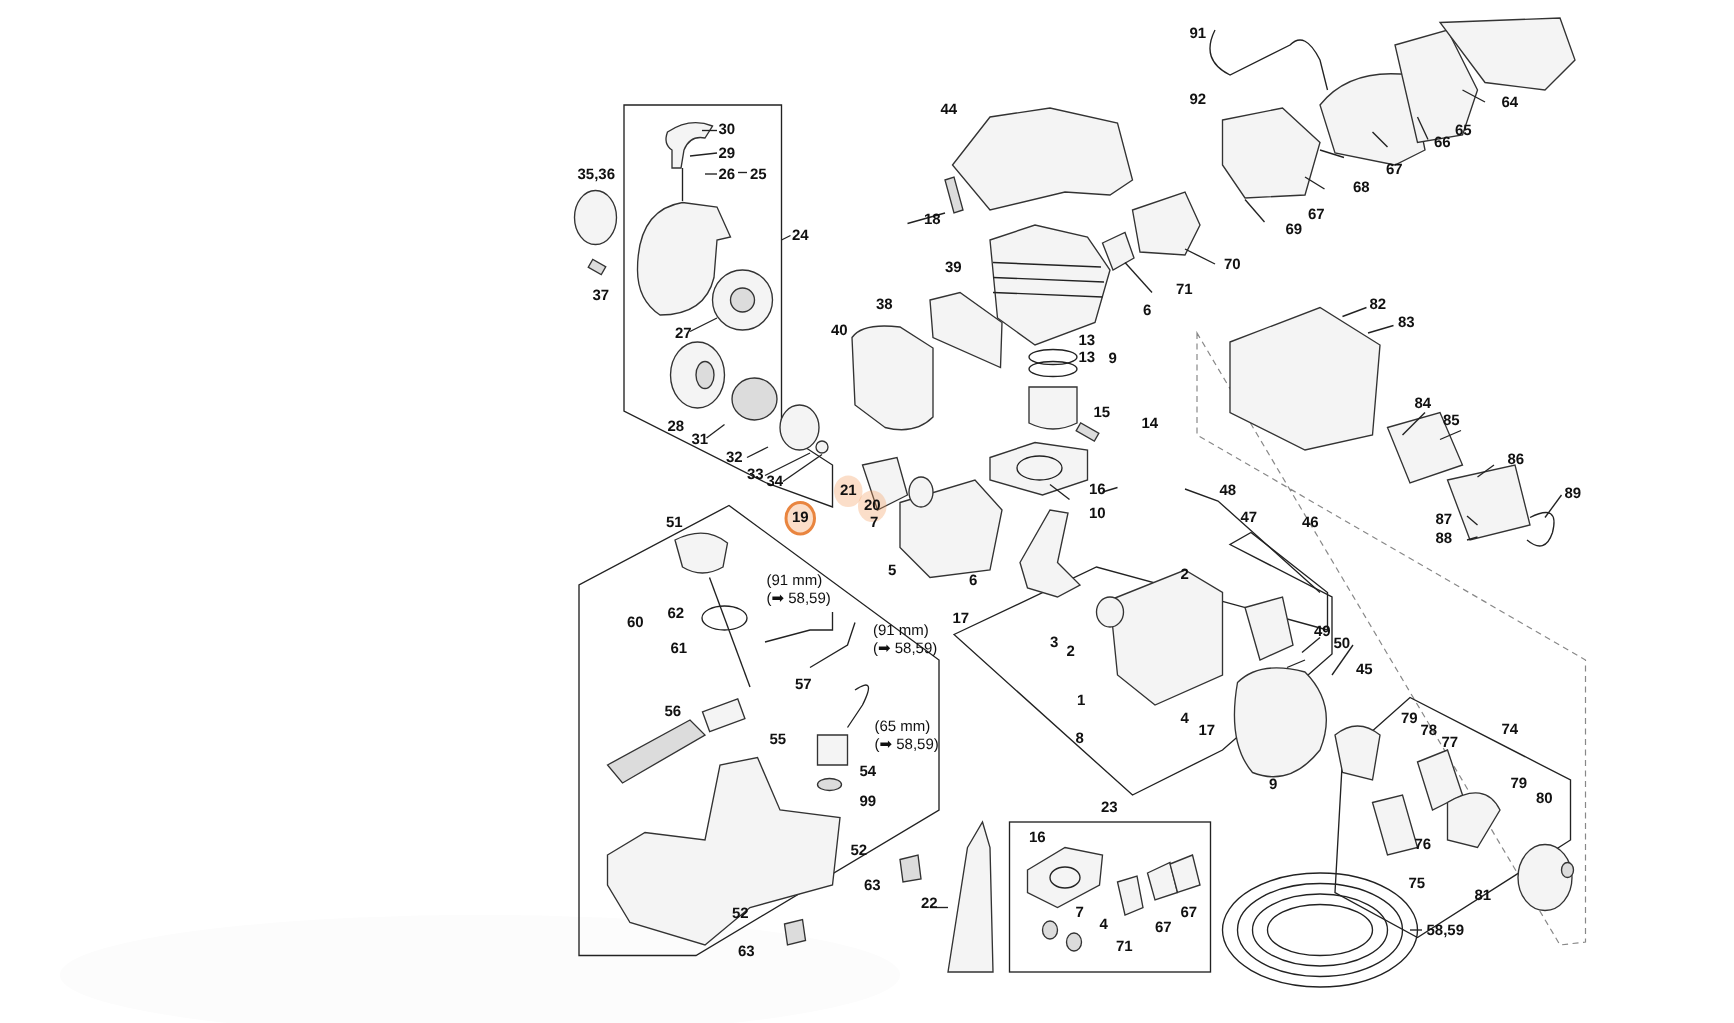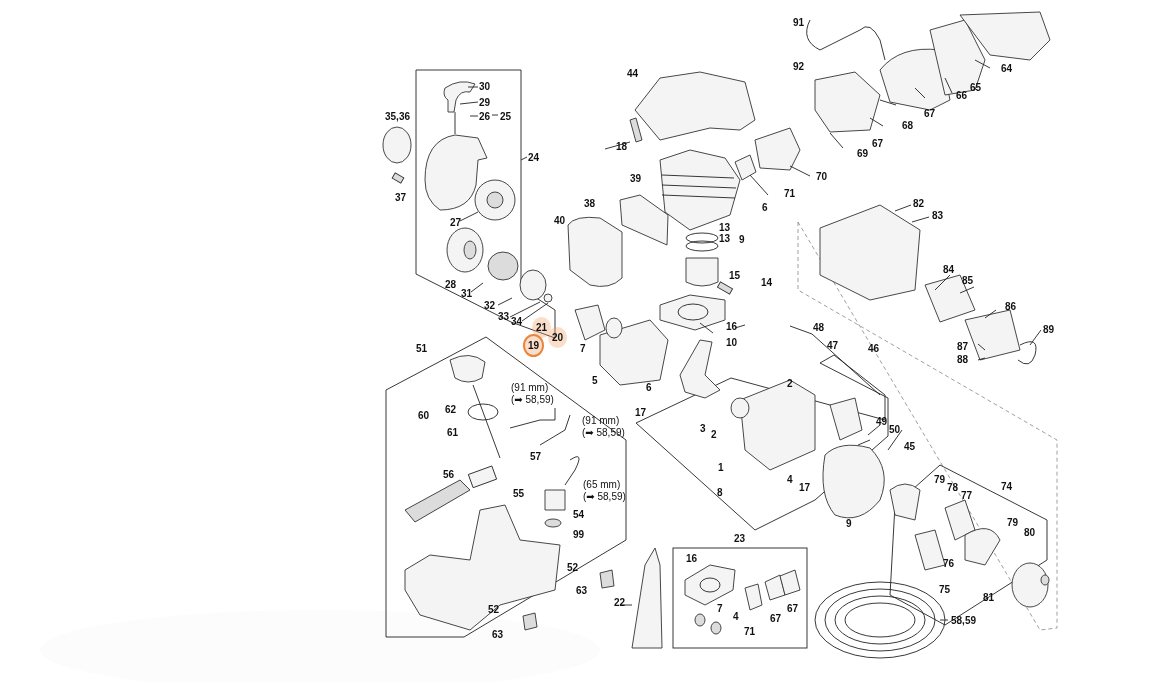--- a/index.html
+++ b/index.html
@@ -1,21 +1,21 @@
 <!DOCTYPE html>
 <html><head>
 <meta charset="utf-8">
 <style>
   html, body { margin:0; padding:0; background:#ffffff; }
   body { width:1156px; height:682px; position:relative; overflow:hidden;
          font-family:"Liberation Sans", sans-serif; }
   #diagram { position:absolute; left:0; top:0; width:1156px; height:682px; }
   .callout { position:absolute; font-family:"Liberation Sans", sans-serif; font-weight:bold;
              font-size:10px; color:#111; white-space:nowrap; line-height:11px; cursor:pointer; }
-  .callout.hl { background:rgba(244,160,100,0.35); border-radius:50%; padding:5px 4px; }
+  .callout.hl { background:rgba(244,160,100,0.35); border-radius:50%; padding:5px 4px;margin-left:24px; }
   .callout.sel { border:2px solid #e9853f; background:rgba(244,160,100,0.35); border-radius:50%;
                  padding:4px 3px; }
   .note { position:absolute; font-size:10px; color:#111; line-height:12px; white-space:nowrap; }
   svg .part { fill:#f4f4f4; stroke:#333; stroke-width:0.9; }
   svg .partd { fill:#dcdcdc; stroke:#333; stroke-width:0.9; }
   svg .ln { fill:none; stroke:#222; stroke-width:0.9; }
   svg .dash { fill:none; stroke:#888; stroke-width:0.8; stroke-dasharray:4 3; }
 </style>
 </head>
 <body>
@@ -222,21 +222,21 @@
   <span class="callout" style="left:1005px;top:301px">86</span>
   <span class="callout" style="left:1043px;top:324px">89</span>
   <span class="callout" style="left:957px;top:341px">87</span>
   <span class="callout" style="left:957px;top:354px">88</span>
   <span class="callout" style="left:813px;top:322px">48</span>
   <span class="callout" style="left:827px;top:340px">47</span>
   <span class="callout" style="left:868px;top:343px">46</span>
   <span class="callout" style="left:876px;top:416px">49</span>
   <span class="callout" style="left:889px;top:424px">50</span>
   <span class="callout" style="left:904px;top:441px">45</span>
-  <span class="callout" style="left:416px;top:343px">51</span>
+  <span class="callout" style="left:444px;top:343px">51</span>
   <span class="callout" style="left:418px;top:410px">60</span>
   <span class="callout" style="left:445px;top:404px">62</span>
   <span class="callout" style="left:447px;top:427px">61</span>
   <span class="callout" style="left:530px;top:451px">57</span>
   <span class="callout" style="left:443px;top:469px">56</span>
   <span class="callout" style="left:513px;top:488px">55</span>
   <span class="callout" style="left:573px;top:509px">54</span>
   <span class="callout" style="left:573px;top:529px">99</span>
   <span class="callout" style="left:567px;top:562px">52</span>
   <span class="callout" style="left:488px;top:604px">52</span>

